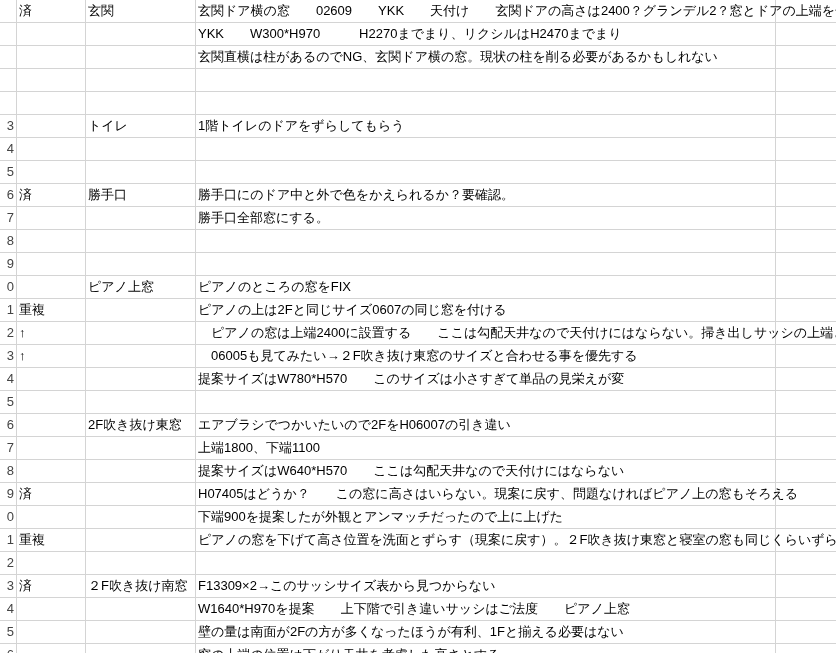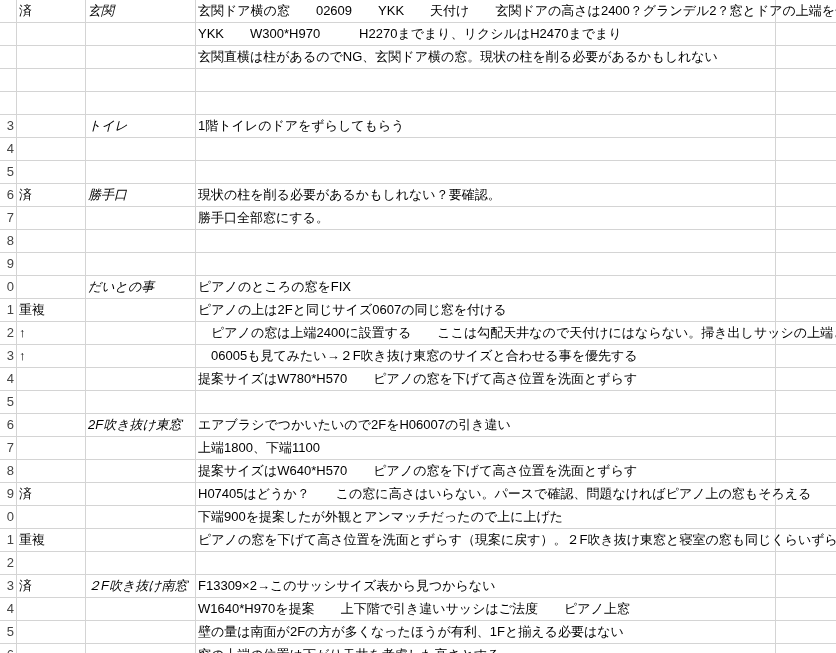--- a/index.html
+++ b/index.html
@@ -41,21 +41,21 @@
     min-width: 12px;
     max-width: 12px;
     color: #444444;
     font-size: 11px;
     text-align: right;
     padding-right: 2px;
     background: #ffffff;
     border-right: 1px solid #d4d4d4;
   }
   td.col-a { width: 64px; }
-  td.col-b { width: 105px; font-style: italic; }
+  td.col-b { width: 105px; }
   td.col-c {
     width: 575px;
     overflow: visible;
     position: relative;
   }
   td.col-d { width: 70px; }
   td.hl { background: #ffff00; }
   .cell-text {
     display: block;
     overflow: visible;
@@ -194,21 +194,21 @@
         </tr>
         <tr>
           <td class="col-rowhdr">6</td>
           <td class="col-a">
             <span class="cell-text">済</span>
           </td>
           <td class="col-b">
             <span class="cell-text">勝手口</span>
           </td>
           <td class="col-c">
-            <span class="cell-text">現状の柱を削る必要があるかもしれない？要確認。</span>
+            <span class="cell-text">勝手口にのドア中と外で色をかえられるか？要確認。</span>
           </td>
           <td class="col-d">
             <span class="cell-text"></span>
           </td>
         </tr>
         <tr>
           <td class="col-rowhdr">7</td>
           <td class="col-a">
             <span class="cell-text"></span>
           </td>
@@ -251,21 +251,21 @@
           <td class="col-d">
             <span class="cell-text"></span>
           </td>
         </tr>
         <tr>
           <td class="col-rowhdr">0</td>
           <td class="col-a">
             <span class="cell-text"></span>
           </td>
           <td class="col-b">
-            <span class="cell-text">だいとの事</span>
+            <span class="cell-text">ピアノ上窓</span>
           </td>
           <td class="col-c">
             <span class="cell-text">ピアノのところの窓をFIX</span>
           </td>
           <td class="col-d">
             <span class="cell-text"></span>
           </td>
         </tr>
         <tr>
           <td class="col-rowhdr">1</td>
@@ -314,21 +314,21 @@
         </tr>
         <tr>
           <td class="col-rowhdr">4</td>
           <td class="col-a">
             <span class="cell-text"></span>
           </td>
           <td class="col-b">
             <span class="cell-text"></span>
           </td>
           <td class="col-c">
-            <span class="cell-text">提案サイズはW780*H570　　ピアノの窓を下げて高さ位置を洗面とずらす</span>
+            <span class="cell-text">提案サイズはW780*H570　　このサイズは小さすぎて単品の見栄えが変</span>
           </td>
           <td class="col-d">
             <span class="cell-text"></span>
           </td>
         </tr>
         <tr>
           <td class="col-rowhdr">5</td>
           <td class="col-a">
             <span class="cell-text"></span>
           </td>
@@ -374,36 +374,36 @@
         </tr>
         <tr>
           <td class="col-rowhdr">8</td>
           <td class="col-a">
             <span class="cell-text"></span>
           </td>
           <td class="col-b">
             <span class="cell-text"></span>
           </td>
           <td class="col-c">
-            <span class="cell-text">提案サイズはW640*H570　　ピアノの窓を下げて高さ位置を洗面とずらす</span>
+            <span class="cell-text">提案サイズはW640*H570　　ここは勾配天井なので天付けにはならない</span>
           </td>
           <td class="col-d">
             <span class="cell-text"></span>
           </td>
         </tr>
         <tr>
           <td class="col-rowhdr">9</td>
           <td class="col-a">
             <span class="cell-text">済</span>
           </td>
           <td class="col-b">
             <span class="cell-text"></span>
           </td>
           <td class="col-c">
-            <span class="cell-text">H07405はどうか？　　この窓に高さはいらない。パースで確認、問題なければピアノ上の窓もそろえる</span>
+            <span class="cell-text">H07405はどうか？　　この窓に高さはいらない。現案に戻す、問題なければピアノ上の窓もそろえる</span>
           </td>
           <td class="col-d">
             <span class="cell-text"></span>
           </td>
         </tr>
         <tr>
           <td class="col-rowhdr">0</td>
           <td class="col-a">
             <span class="cell-text"></span>
           </td>

